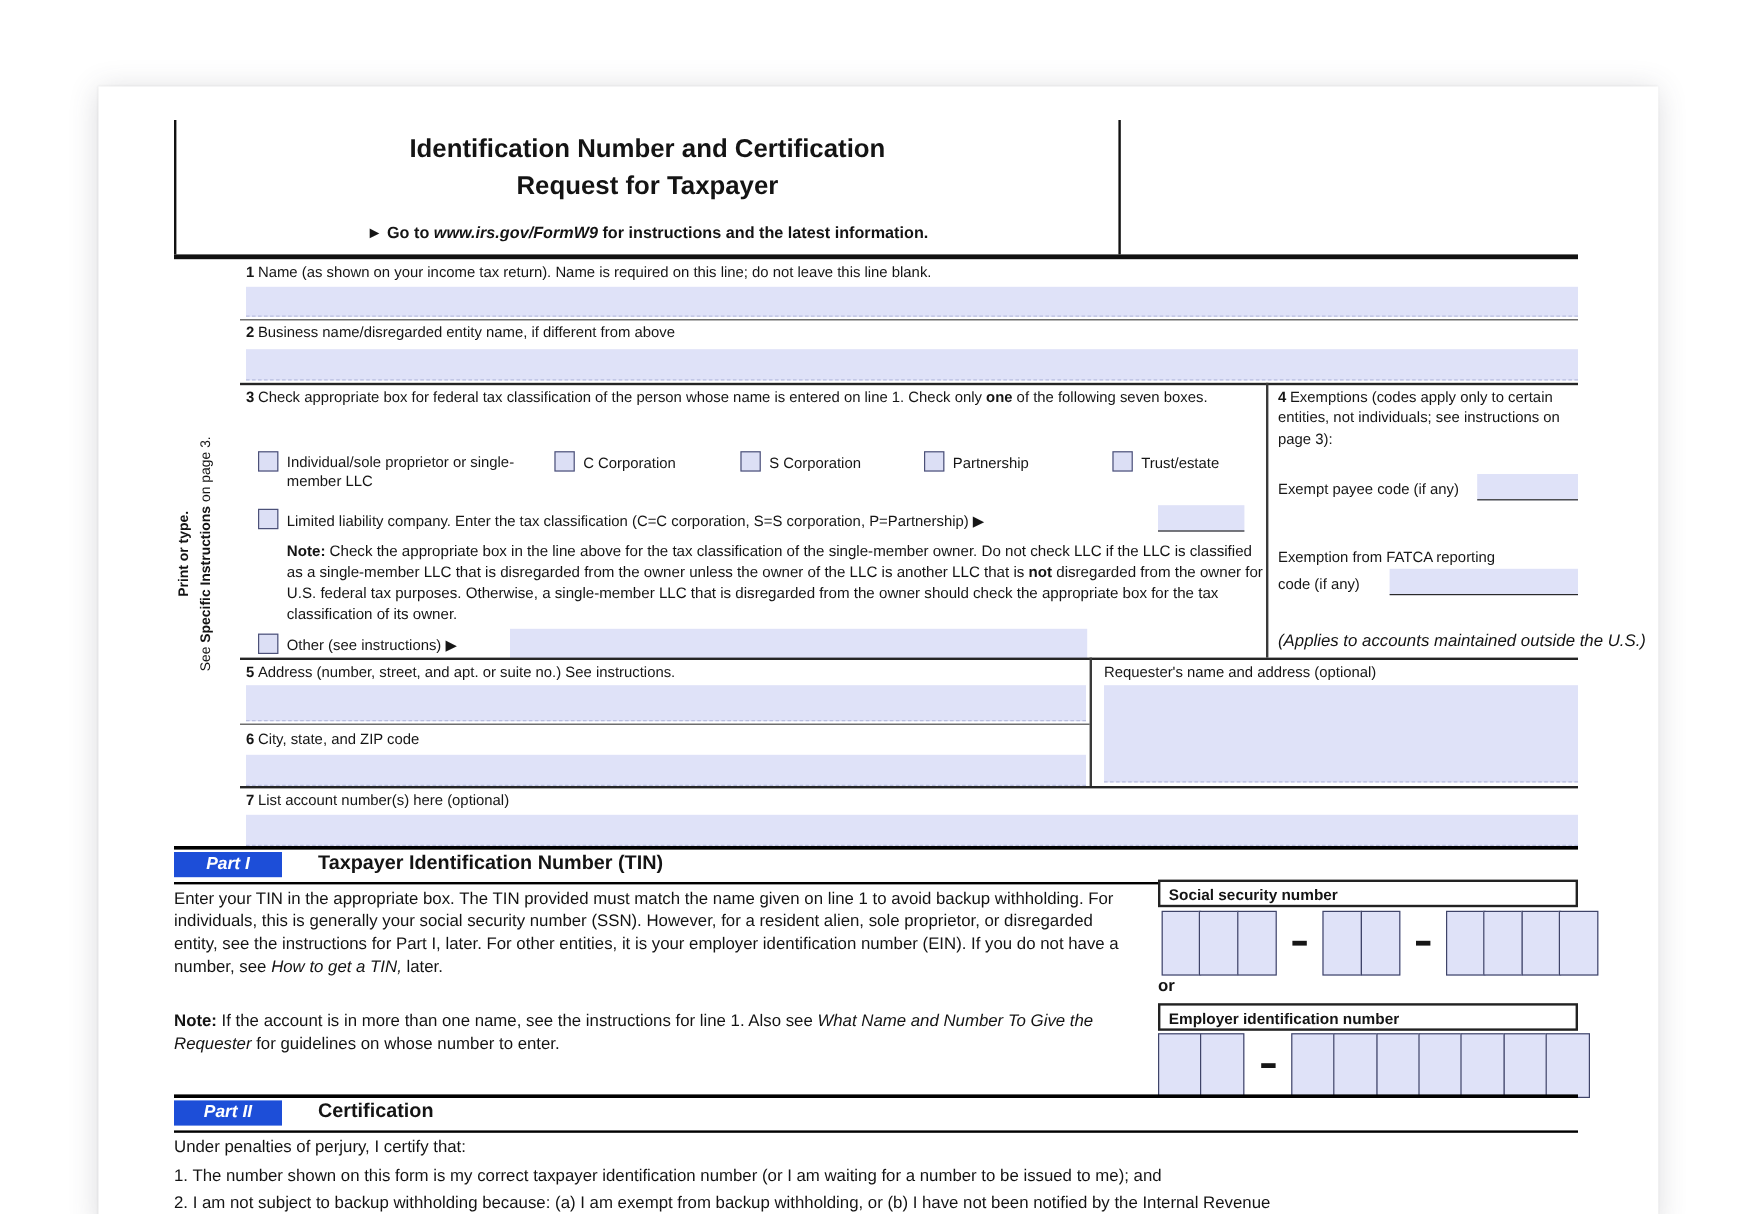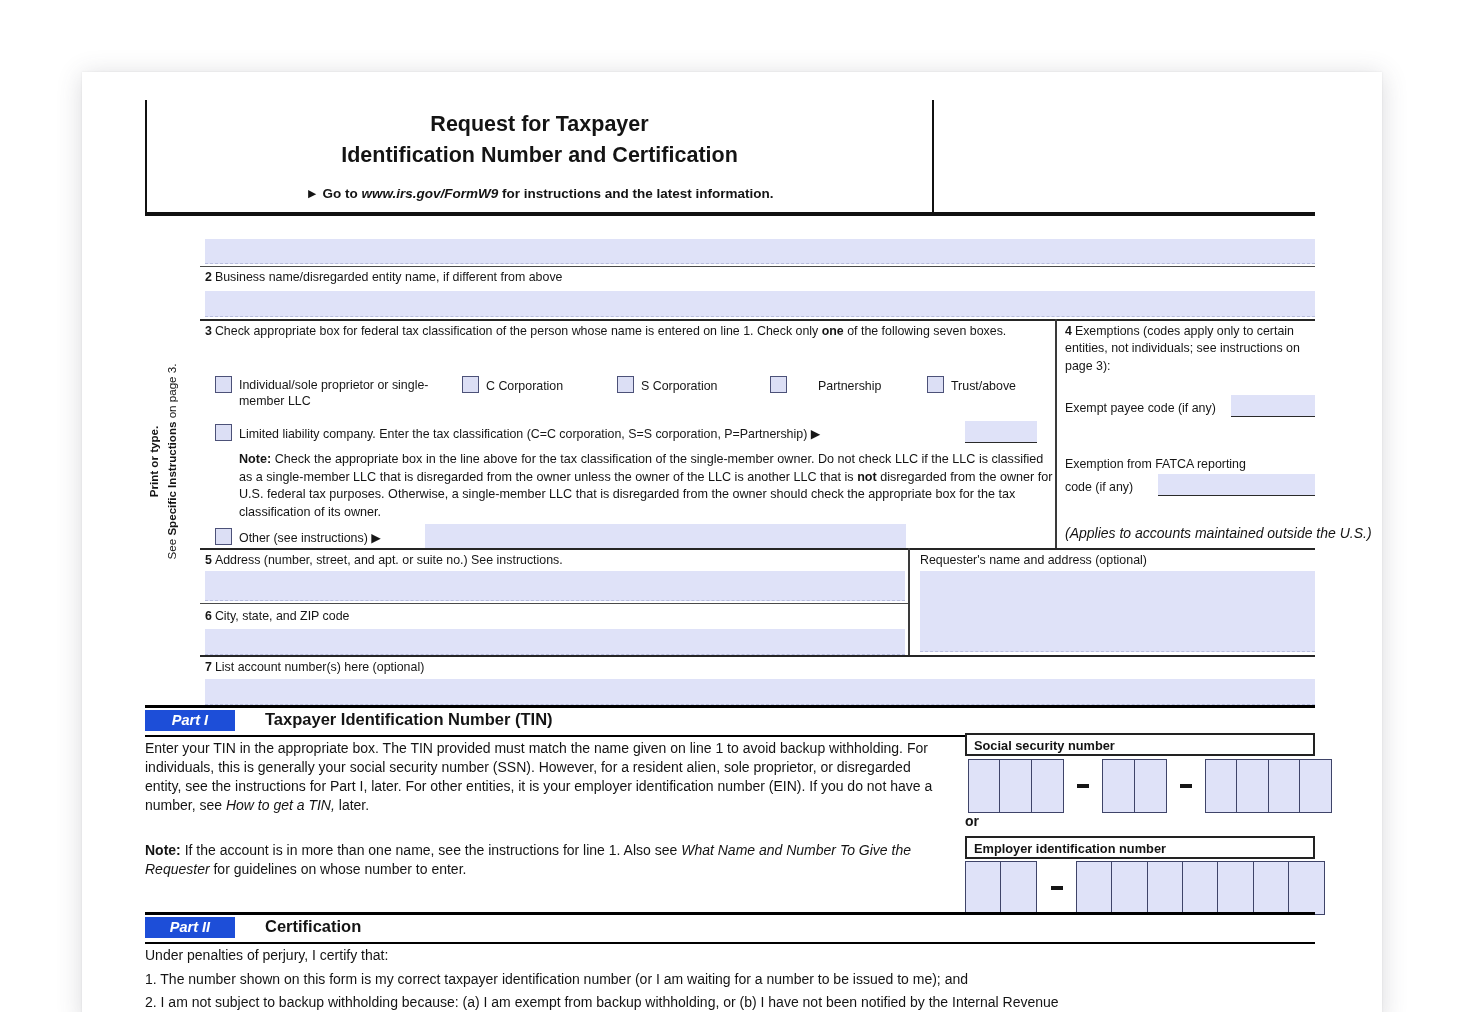--- a/index.html
+++ b/index.html
@@ -62,59 +62,62 @@
   .side-rot .l1{font-weight:bold;}
 </style>
 </head>
 <body>
 
 <div class="page">
 
   <div class="abs hdr">
     <div class="hcell-center">
       <div class="title">
+        <div>Identification Number and Certification</div>
         <div>Request for Taxpayer</div>
-        <div>Identification Number and Certification</div>
       </div>
       <div class="goto">
         <span>► Go to </span><i>www.irs.gov/FormW9</i><span> for instructions and the latest information.</span>
       </div>
     </div>
   </div>
 
   <div class="abs side-outer">
     <div class="side-rot">
       <div class="l1">Print or type.</div>
       <div><span>See </span><b>Specific Instructions</b><span> on page 3.</span></div>
     </div>
   </div>
 
+  <div class="abs lbl" style="left:123px;top:147px;">
+    <span class="num">1</span><span>Name (as shown on your income tax return). Name is required on this line; do not leave this line blank.</span>
+  </div>
   <div class="abs field" style="left:123px;top:167px;width:1110px;height:24px;"></div>
   <div class="abs hline" style="left:118px;top:194px;width:1115px;"></div>
 
   <div class="abs lbl" style="left:123px;top:197px;">
     <span class="num">2</span><span>Business name/disregarded entity name, if different from above</span>
   </div>
   <div class="abs field" style="left:123px;top:219px;width:1110px;height:25px;"></div>
   <div class="abs hline2" style="left:118px;top:247px;width:1115px;"></div>
 
   <div class="abs lbl" style="left:123px;top:251px;width:845px;">
     <span class="num">3</span><span>Check appropriate box for federal tax classification of the person whose name is entered on line 1. Check only </span><b>one</b><span> of the following seven boxes.</span>
   </div>
 
   <div class="abs cb" style="left:133px;top:304px;"></div>
   <div class="abs lbl" style="left:157px;top:305px;width:196px;">Individual/sole proprietor or single-member LLC</div>
   <div class="abs cb" style="left:380px;top:304px;"></div>
   <div class="abs lbl" style="left:404px;top:306px;">C Corporation</div>
   <div class="abs cb" style="left:535px;top:304px;"></div>
   <div class="abs lbl" style="left:559px;top:306px;">S Corporation</div>
   <div class="abs cb" style="left:688px;top:304px;"></div>
-  <div class="abs lbl" style="left:712px;top:306px;margin-left:24px;">Partnership</div>
+  <div class="abs lbl" style="left:712px;top:306px;">Partnership</div>
   <div class="abs cb" style="left:845px;top:304px;"></div>
-  <div class="abs lbl" style="left:869px;top:306px;">Trust/above</div>
+  <div class="abs lbl" style="left:869px;top:306px;">Trust/estate</div>
 
   <div class="abs cb" style="left:133px;top:352px;"></div>
   <div class="abs lbl" style="left:157px;top:354px;width:740px;">Limited liability company. Enter the tax classification (C=C corporation, S=S corporation, P=Partnership) ▶</div>
   <div class="abs ufield" style="left:883px;top:349px;width:72px;height:21px;"></div>
 
   <div class="abs small-note" style="left:157px;top:379px;width:818px;">
     <b>Note:</b><span> Check the appropriate box in the line above for the tax classification of the single-member owner.  Do not check LLC if the LLC is classified as a single-member LLC that is disregarded from the owner unless the owner of the LLC is another LLC that is </span><b>not</b><span> disregarded from the owner for U.S. federal tax purposes. Otherwise, a single-member LLC that is disregarded from the owner should check the appropriate box for the tax classification of its owner.</span>
   </div>
 
   <div class="abs cb" style="left:133px;top:456px;"></div>

